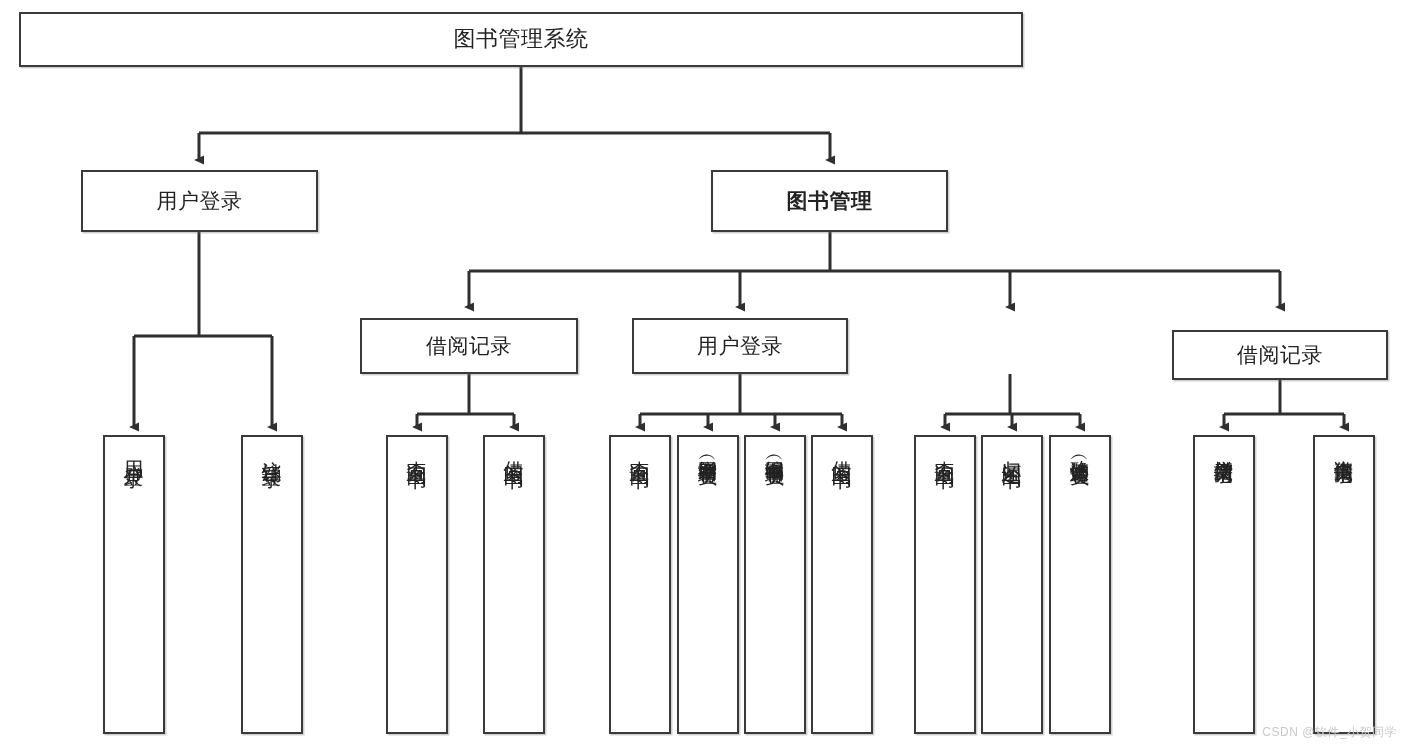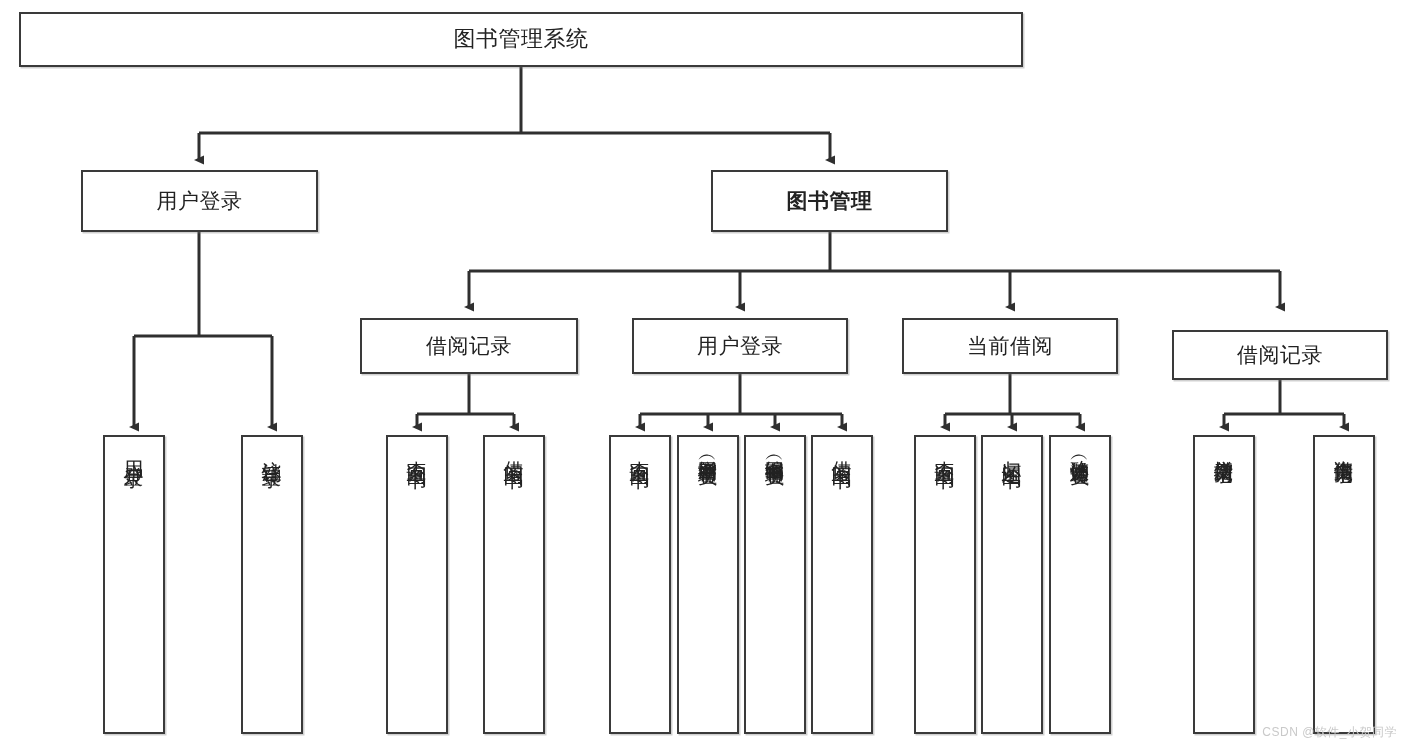--- a/index.html
+++ b/index.html
@@ -144,23 +144,20 @@
   <div class="node h" style="left:711px; top:170px; width:237px; height:62px;font-weight:bold;">
     <span class="node-label">图书管理</span>
   </div>
 
   <div class="node h" style="left:360px; top:318px; width:218px; height:56px;">
     <span class="node-label">借阅记录</span>
   </div>
   <div class="node h" style="left:632px; top:318px; width:216px; height:56px;">
     <span class="node-label">用户登录</span>
   </div>
-  <div class="node h" style="left:902px; top:318px; width:216px; height:56px;">
-    <span class="node-label">当前借阅</span>
-  </div>
   <div class="node h" style="left:1172px; top:330px; width:216px; height:50px;">
     <span class="node-label">借阅记录</span>
   </div>
 
   <div class="node v" style="left:103px; top:435px; width:62px; height:299px;">
     <span class="node-label">用户登录</span>
   </div>
   <div class="node v" style="left:241px; top:435px; width:62px; height:299px;">
     <span class="node-label">注销登录</span>
   </div>

